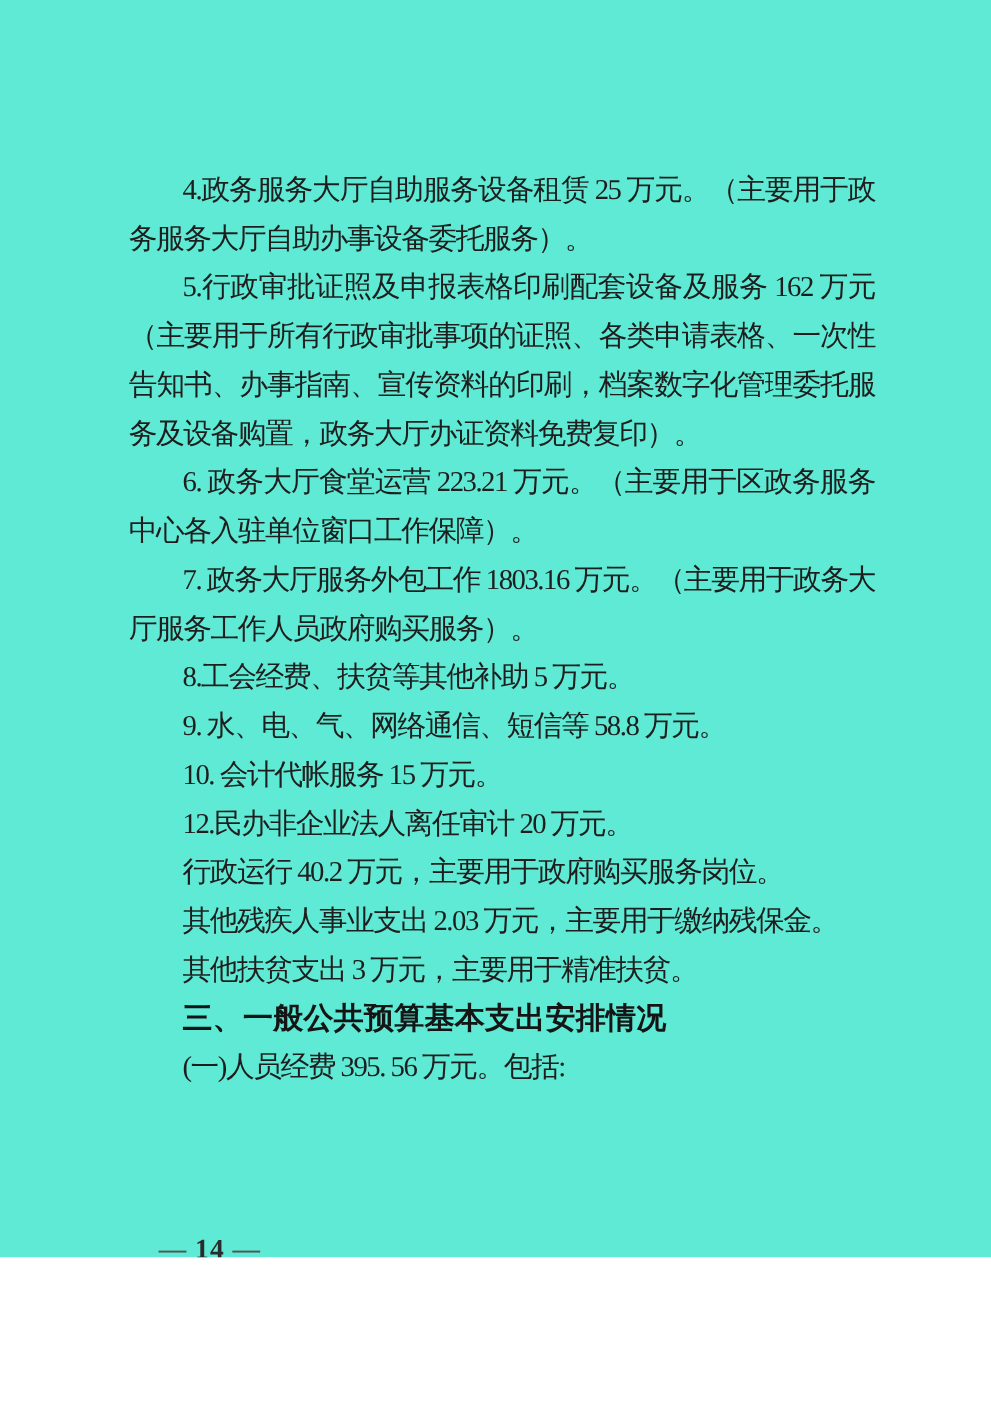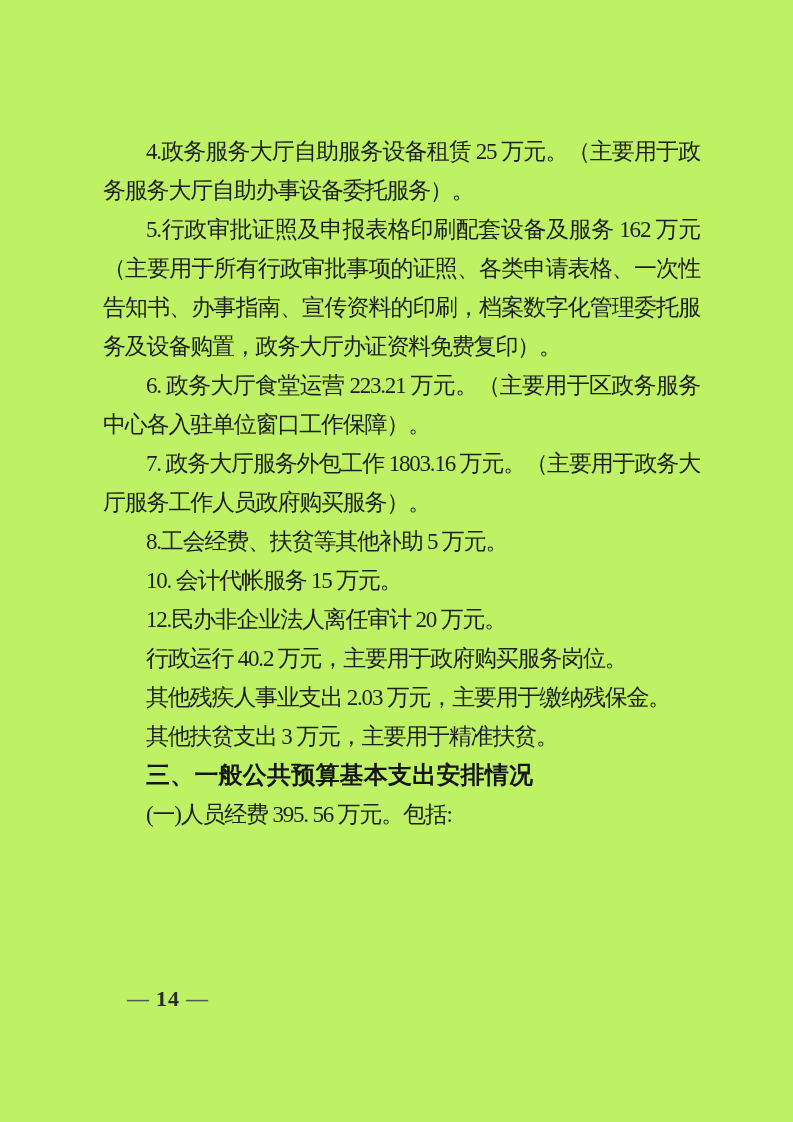--- a/index.html
+++ b/index.html
@@ -3,22 +3,22 @@
 <meta charset="utf-8">
 <style>
   html, body {
     margin: 0;
     padding: 0;
     background: #ffffff;
   }
   .page {
     position: relative;
     width: 793px;
-    height: 1122px;
-    background: #bef264;
+    height: 1006px;
+    background: #5eead4;
     overflow: hidden;
     font-family: "Liberation Serif", "DejaVu Serif", serif;
     color: #1e1e1e;
   }
   .content {
     position: absolute;
     left: 103px;
     top: 132px;
     width: 597px;
     font-size: 23px;
@@ -27,21 +27,21 @@
     text-align: justify;
     text-justify: inter-ideograph;
   }
   .content p {
     margin: 0;
     text-indent: 43px;
   }
   .content h2.section-heading {
     margin: 0;
     text-indent: 43px;
-    font-family: Liberation Serif, serif;
+    font-family: Liberation Sans, sans-serif;
     font-size: 24px;
     font-weight: 700;
     letter-spacing: 0.2px;
     line-height: 39px;
     color: #151515;
     text-align: left;
   }
   .page-footer {
     position: absolute;
     left: 121px;
@@ -60,20 +60,21 @@
 </head>
 <body>
 
 <main class="page">
   <section class="content">
     <p>4.政务服务大厅自助服务设备租赁 25 万元。（主要用于政务服务大厅自助办事设备委托服务）。</p>
     <p>5.行政审批证照及申报表格印刷配套设备及服务 162 万元（主要用于所有行政审批事项的证照、各类申请表格、一次性告知书、办事指南、宣传资料的印刷，档案数字化管理委托服务及设备购置，政务大厅办证资料免费复印）。</p>
     <p>6. 政务大厅食堂运营 223.21 万元。（主要用于区政务服务中心各入驻单位窗口工作保障）。</p>
     <p>7. 政务大厅服务外包工作 1803.16 万元。（主要用于政务大厅服务工作人员政府购买服务）。</p>
     <p>8.工会经费、扶贫等其他补助 5 万元。</p>
+    <p>9. 水、电、气、网络通信、短信等 58.8 万元。</p>
     <p>10. 会计代帐服务 15 万元。</p>
     <p>12.民办非企业法人离任审计 20 万元。</p>
     <p>行政运行 40.2 万元，主要用于政府购买服务岗位。</p>
     <p>其他残疾人事业支出 2.03 万元，主要用于缴纳残保金。</p>
     <p>其他扶贫支出 3 万元，主要用于精准扶贫。</p>
     <h2 class="section-heading">三、一般公共预算基本支出安排情况</h2>
     <p>(一)人员经费 395. 56 万元。包括:</p>
   </section>
 
   <div class="page-footer">

